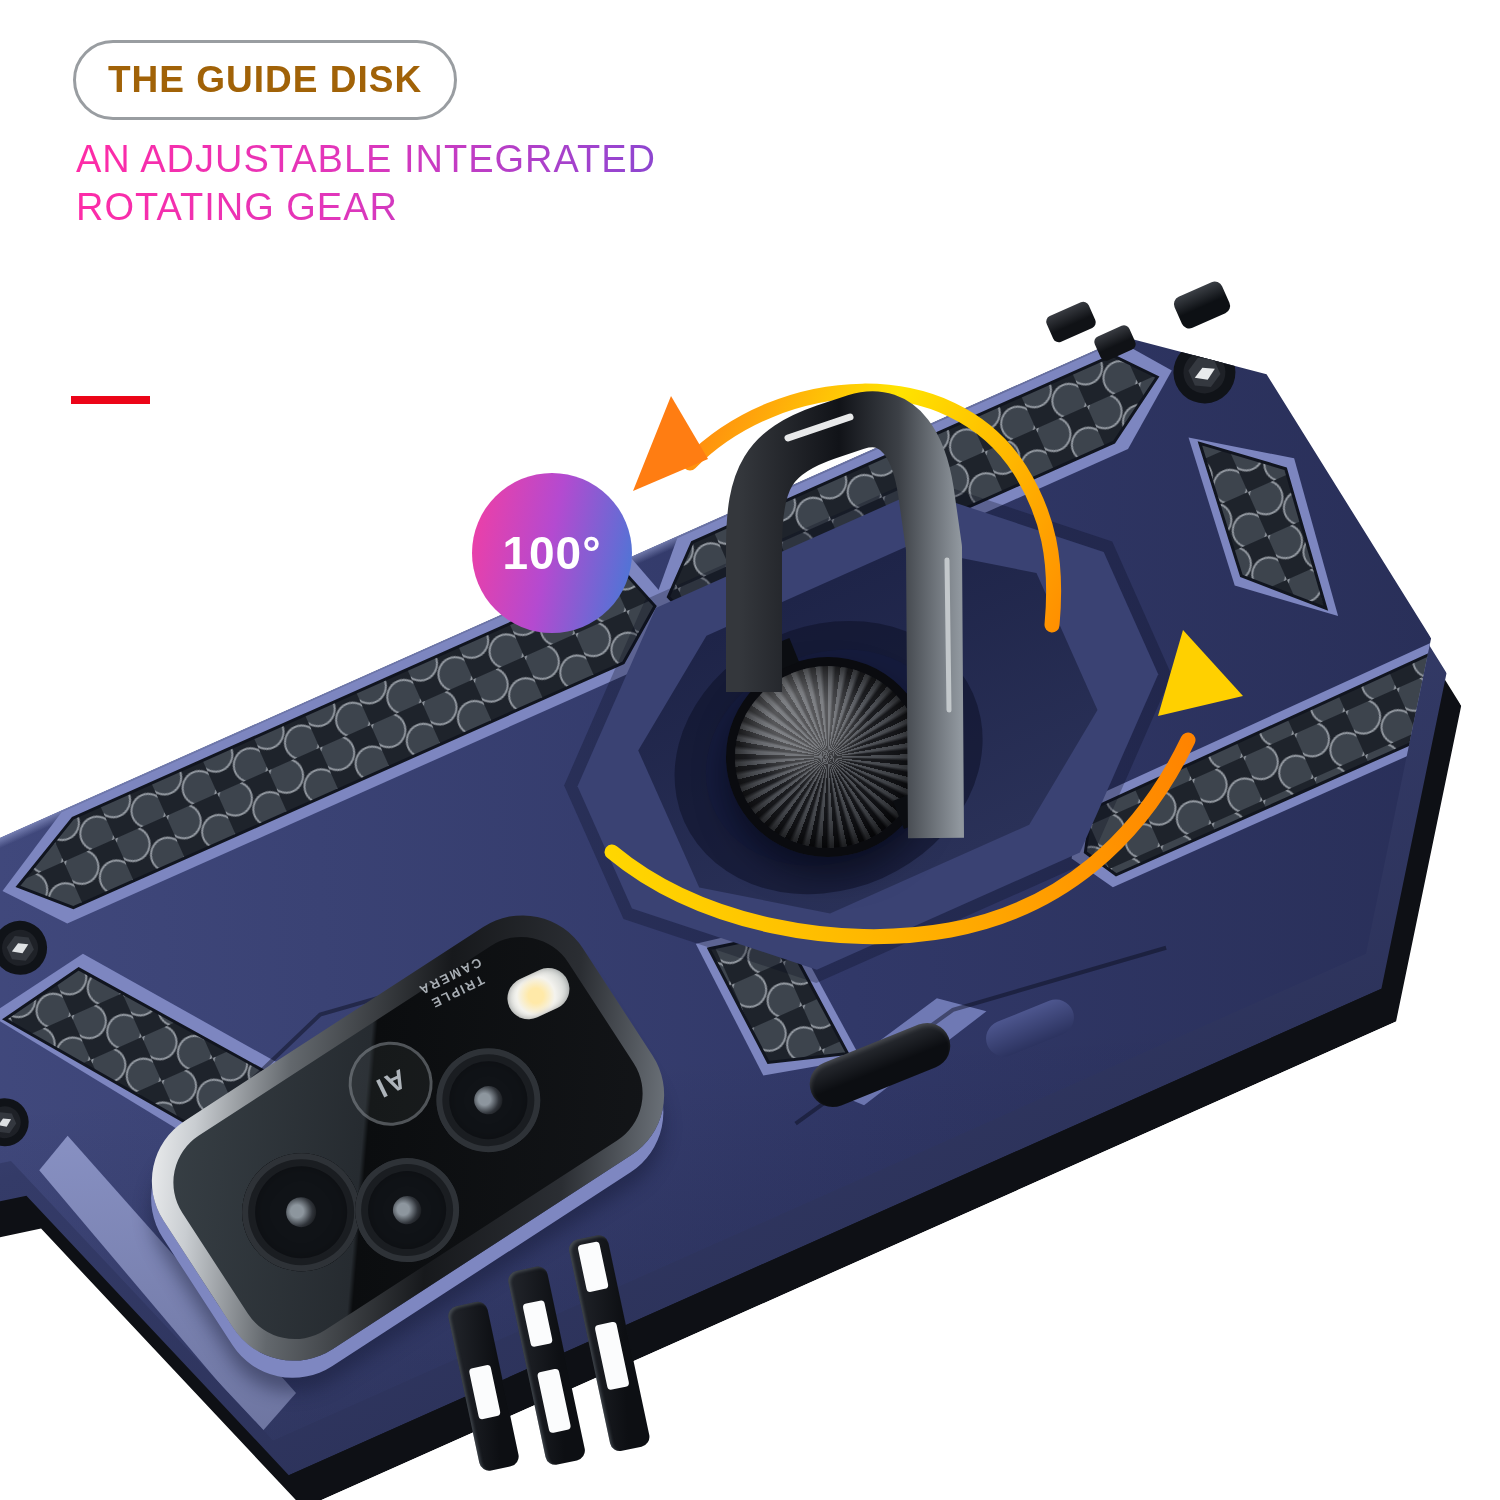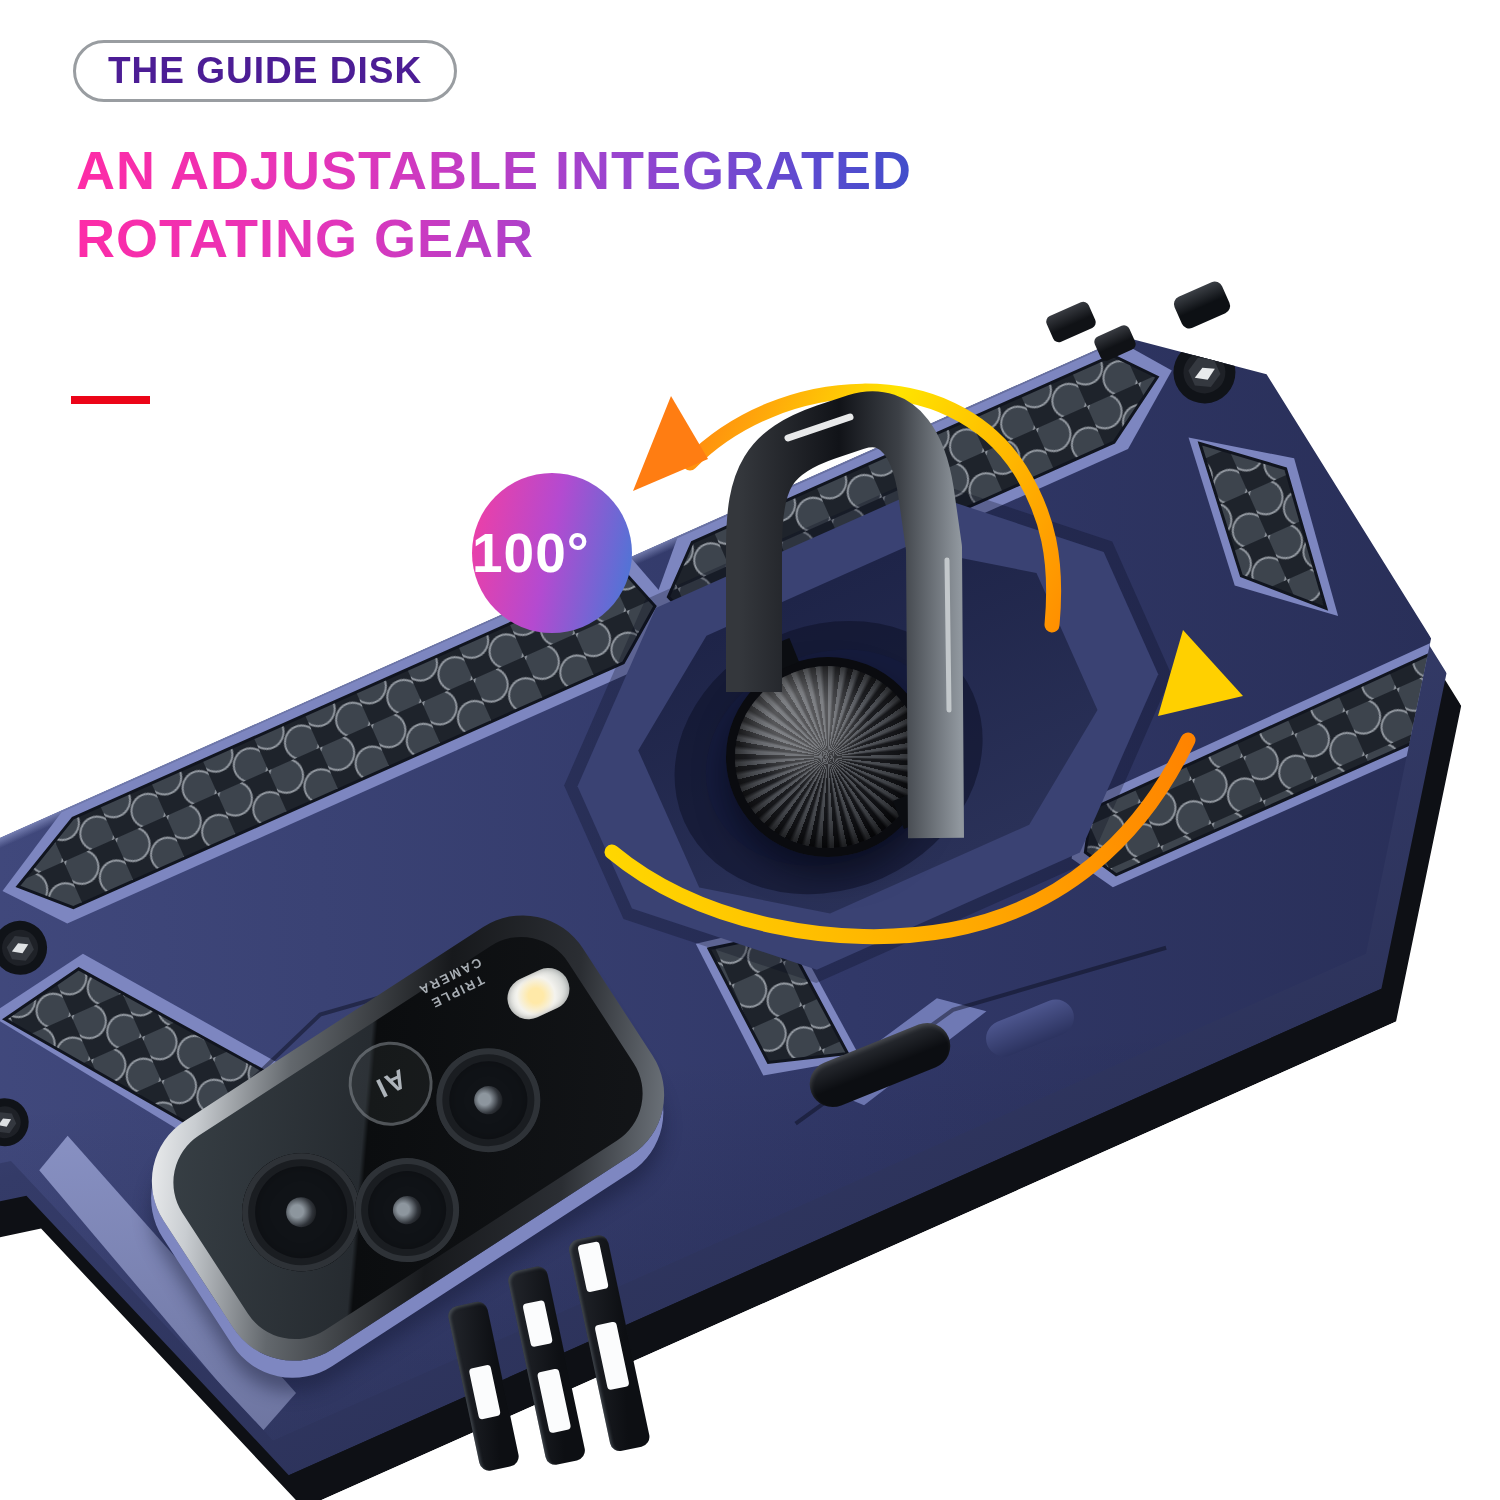--- a/index.html
+++ b/index.html
@@ -1,22 +1,22 @@
 <!DOCTYPE html>
 <html><head>
 <meta charset="utf-8">
 <style>
   html,body{margin:0;padding:0;background:#fff;}
   #canvas{position:relative;width:1500px;height:1500px;background:#ffffff;overflow:hidden;
           font-family:"Liberation Sans",sans-serif;}
 
   
-  .pill{position:absolute;left:73px;top:40px;padding:7px 32px;border:3px solid #999da1;
-        border-radius:40px;font-size:37px;font-weight:bold;color:#4c1d95;letter-spacing:1px;}
-  .headline{position:absolute;left:76px;top:136px;width:960px;font-size:54px;font-weight:bold;
+  .pill{position:absolute;left:73px;top:40px;padding:16px 32px;border:3px solid #999da1;
+        border-radius:40px;font-size:37px;font-weight:bold;color:#a16207;letter-spacing:1px;}
+  .headline{position:absolute;left:76px;top:136px;width:960px;font-size:38px;font-weight:normal;
         line-height:1.26;letter-spacing:1px;
         background:linear-gradient(100deg,#ff2ba6 0%,#e136bb 28%,#9b44cf 55%,#5a4bd0 76%,#1d52c2 100%);
         -webkit-background-clip:text;background-clip:text;color:transparent;}
   .red-bar{position:absolute;left:71px;top:396px;width:79px;height:8px;background:#ec0418;}
 
   
   .case-rot{position:absolute;left:-365px;top:1000px;width:1800px;height:790px;
             transform-origin:0 0;transform:rotate(-24deg);}
   .case-layer{position:absolute;inset:0;
       clip-path:polygon(0px 0px,1630px 0px,1745px 92px,1788px 400px,1600px 662px,404px 662px,278px 300px,0px 240px);}
@@ -31,22 +31,22 @@
 
   
   .disk{position:absolute;left:726px;top:657px;width:204px;height:200px;border-radius:50%;
         border:9px solid #0a0b0f;box-sizing:border-box;
         background:repeating-conic-gradient(from 8deg,#46494f 0deg 2.5deg,#0e0f13 5deg 8deg);
         box-shadow:0 18px 30px rgba(4,6,16,.55), inset 0 0 28px rgba(0,0,0,.85);}
   .disk::after{content:'';position:absolute;inset:0;border-radius:50%;
         background:radial-gradient(circle at 36% 30%,rgba(255,255,255,.30) 0 16%,rgba(255,255,255,.06) 38%,rgba(0,0,0,.25) 75%);}
 
   
-  .angle-badge{position:absolute;width:160px;height:160px;border-radius:50%;text-align:left;
-        line-height:160px;font-size:55px;font-weight:bold;color:#ffffff;letter-spacing:1px;}
+  .angle-badge{position:absolute;width:160px;height:160px;border-radius:50%;text-align:center;
+        line-height:160px;font-size:46px;font-weight:bold;color:#ffffff;letter-spacing:1px;}
   .badge-100{left:472px;top:473px;
         background:linear-gradient(102deg,#ee3fa6 4%,#b44ad0 48%,#4a77d6 96%);}
   .badge-360{left:1261px;top:677px;
         background:linear-gradient(102deg,rgba(236,48,164,.90) 4%,rgba(160,60,210,.88) 50%,rgba(66,102,214,.88) 96%);}
 
   
   .cam{position:absolute;left:158px;top:1002px;width:500px;height:272px;transform:rotate(-33deg);}
   .cam-chrome{position:absolute;inset:0;border-radius:72px;
         background:linear-gradient(128deg,#fdfdfd 0%,#c9cdd1 12%,#63686d 28%,#17191c 55%,#2b2e33 78%,#6a7077 95%);
         box-shadow:-10px 14px 0 0 #7e87c1, -18px 26px 18px rgba(20,24,50,.45);}

